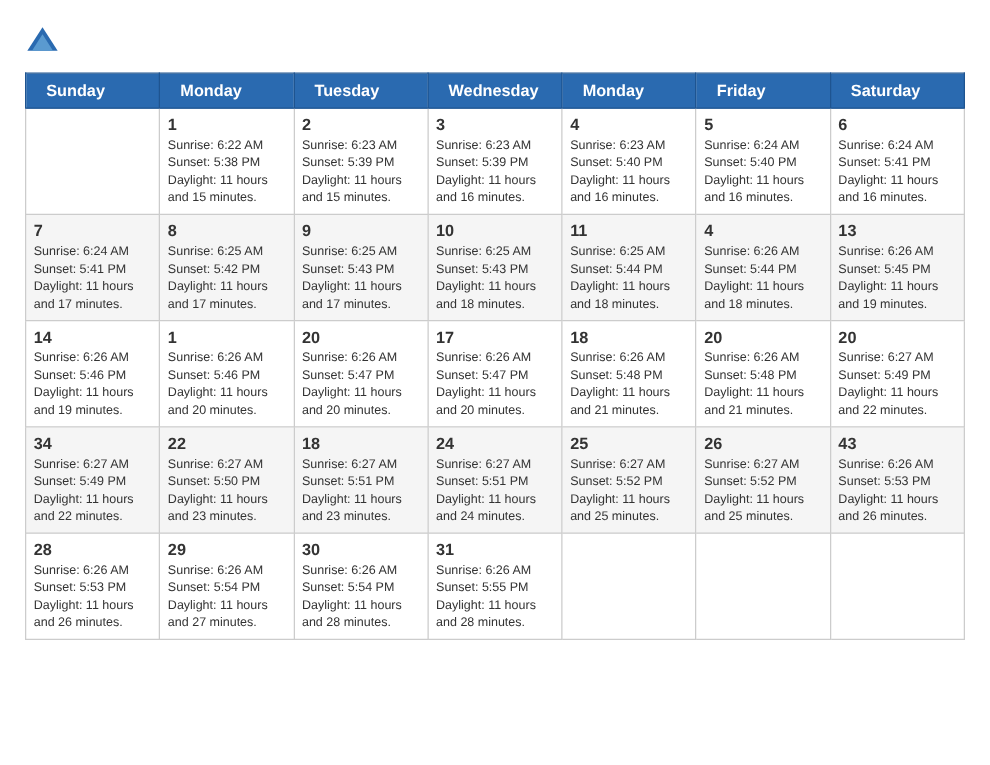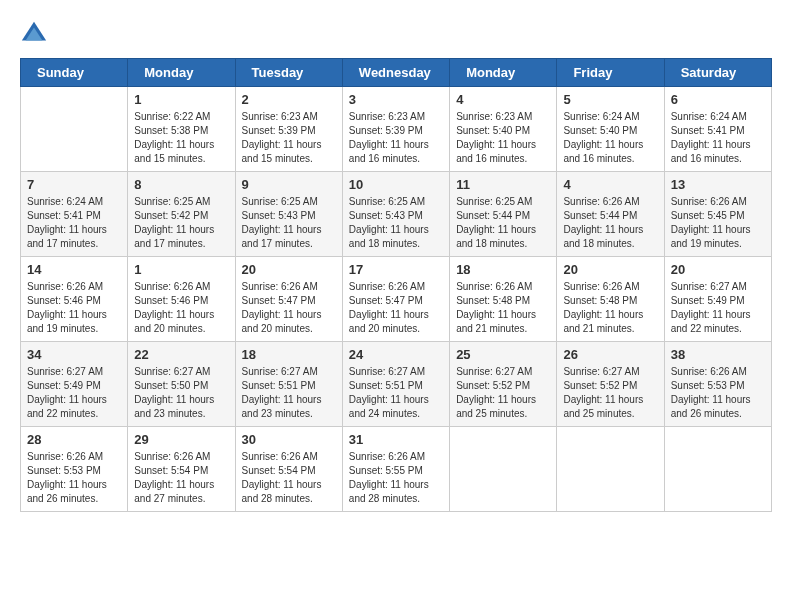--- a/index.html
+++ b/index.html
@@ -225,21 +225,21 @@
         </td>
         <td>
           <div class="day-number">25</div>
           <div class="day-info">Sunrise: 6:27 AM<br>Sunset: 5:52 PM<br>Daylight: 11 hours and 25 minutes.</div>
         </td>
         <td>
           <div class="day-number">26</div>
           <div class="day-info">Sunrise: 6:27 AM<br>Sunset: 5:52 PM<br>Daylight: 11 hours and 25 minutes.</div>
         </td>
         <td>
-          <div class="day-number">38</div>
+          <div class="day-number">43</div>
           <div class="day-info">Sunrise: 6:26 AM<br>Sunset: 5:53 PM<br>Daylight: 11 hours and 26 minutes.</div>
         </td>
       </tr>
       <tr>
         <td>
           <div class="day-number">28</div>
           <div class="day-info">Sunrise: 6:26 AM<br>Sunset: 5:53 PM<br>Daylight: 11 hours and 26 minutes.</div>
         </td>
         <td>
           <div class="day-number">29</div>

